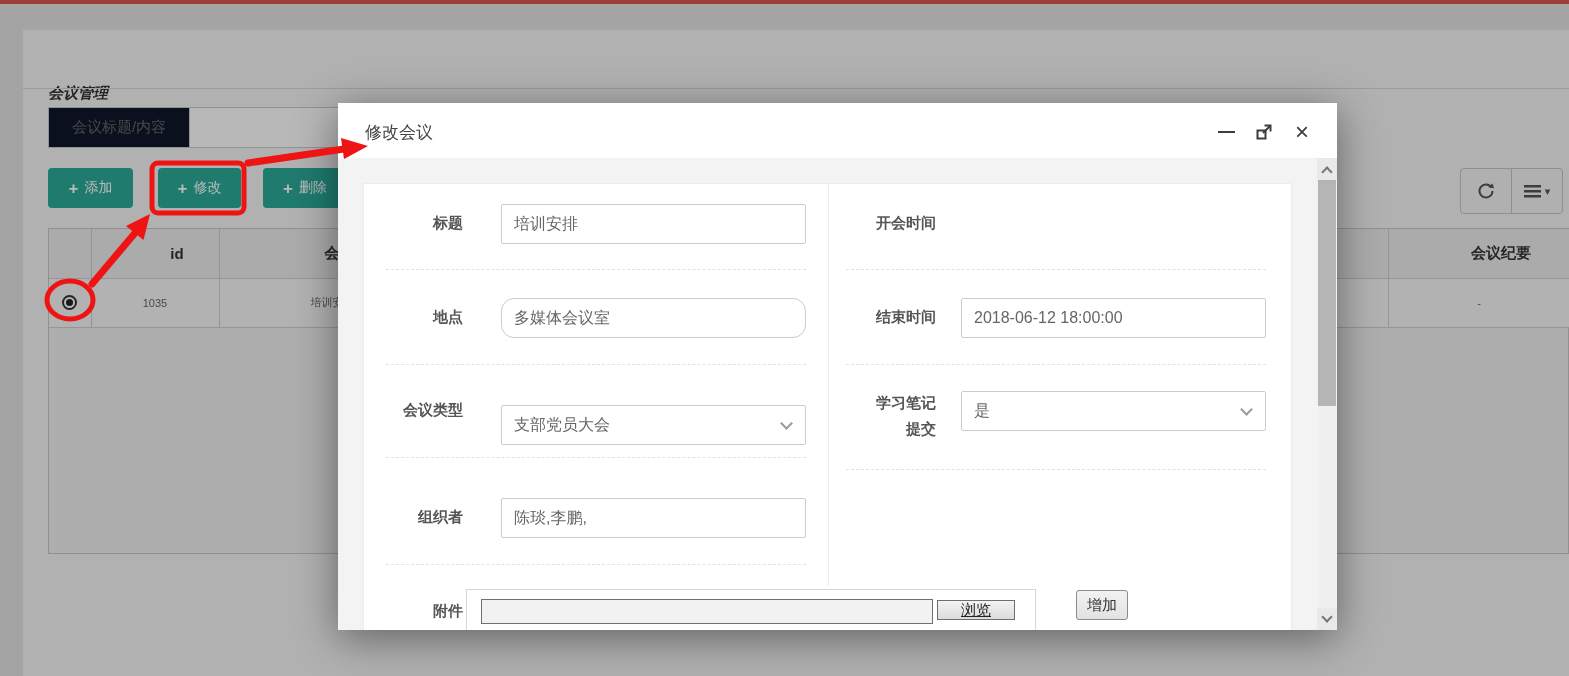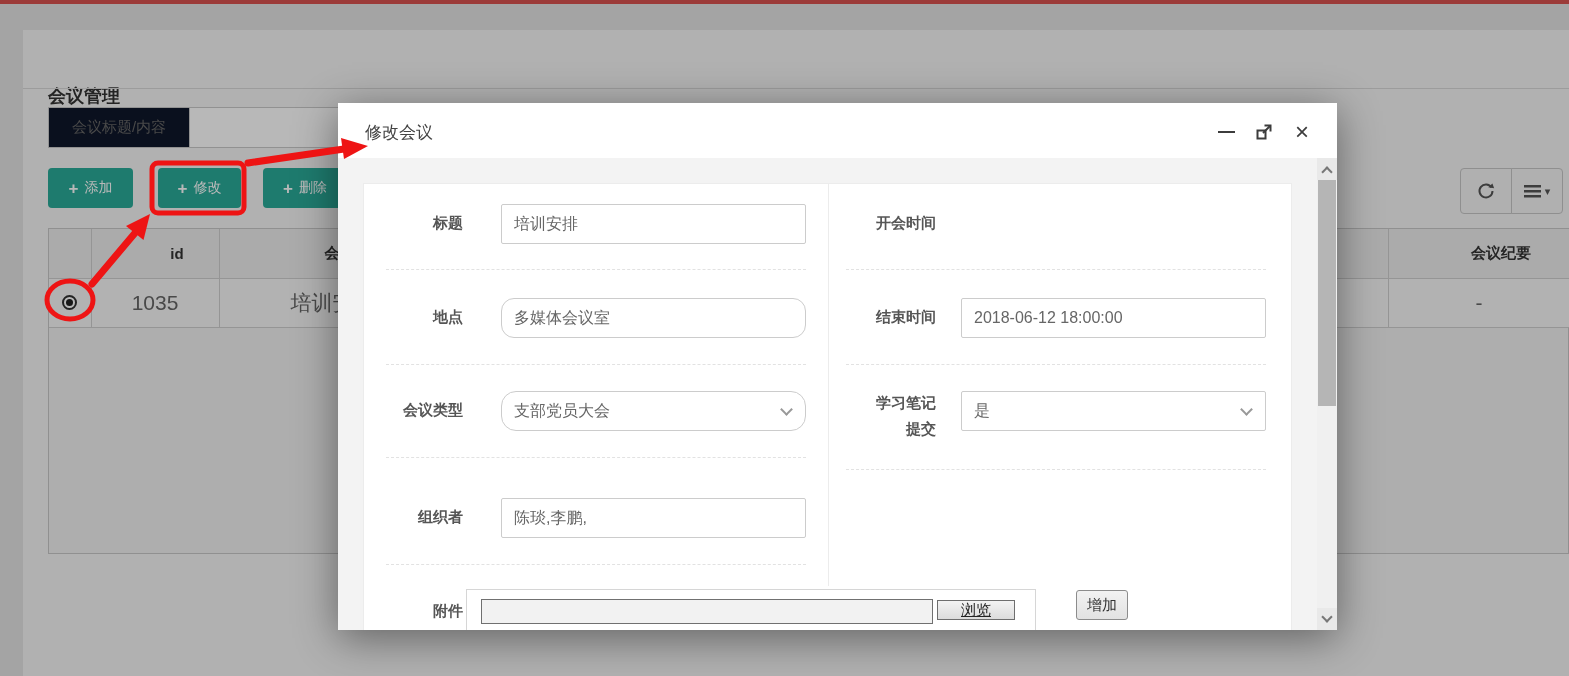--- a/index.html
+++ b/index.html
@@ -7,21 +7,21 @@
   body {
     font-family:"Liberation Sans","DejaVu Sans",sans-serif;
     background:#e3e3e3; position:relative; overflow:hidden;
   }
   .abs { position:absolute; }
 
   
   #page { position:absolute; inset:0; background:#e3e3e3; }
   .topbar { left:0; top:0; width:1569px; height:4px; background:#d9534f; }
   .content-panel { left:23px; top:30px; width:1546px; height:646px; background:#f5f5f5; }
-  .page-title { left:25px; top:54px; font-size:18px; font-weight:bold; color:#333; }
+  .page-title { left:25px; top:54px; font-size:15px; font-weight:bold; color:#333;font-style:italic; }
   .title-divider { left:0; top:58px; width:1546px; height:1px; background:#d9d9d9; }
 
   .search-addon {
     left:25px; top:77px; width:142px; height:41px; border:1px solid #c9c9c9;
     background:#0f172a; color:#666; font-size:15px;
     display:flex; align-items:center; justify-content:center;
   }
   .search-input {
     left:166px; top:77px; width:566px; height:41px; border:1px solid #c9c9c9;
     background:#fff; font-size:15px; color:#555; padding:0 10px; outline:none;
@@ -53,21 +53,21 @@
   .caret-down { color:#555; font-size:11px; margin-left:4px; }
 
   
   .grid { left:25px; top:198px; width:1521px; height:326px; border:1px solid #c8c8c8; background:#f2f2f2; }
   .grid-table { border-collapse:collapse; table-layout:fixed; width:1521px; }
   .grid-table th, .grid-table td {
     border-right:1px solid #cfcfcf; border-bottom:1px solid #cfcfcf;
     height:49px; text-align:center; overflow:hidden; white-space:nowrap;
   }
   .grid-table th { background:#eeeeee; color:#333; font-size:15px; font-weight:bold;padding-left:44px; }
-  .grid-table td { background:#f7f7f7; color:#666; font-size:21px; }
+  .grid-table td { background:#f7f7f7; color:#666; font-size:11px; }
   .radio-outer { width:15px; height:15px; border:2px solid #333; border-radius:50%;
     margin:0 auto; display:flex; align-items:center; justify-content:center; background:#fff; }
   .radio-dot { width:7px; height:7px; border-radius:50%; background:#222; }
 
   
   #overlay { position:absolute; inset:0; background:rgba(0,0,0,0.28); z-index:50; }
 
   
   #modal { position:absolute; left:338px; top:103px; width:999px; height:527px;
     background:#fff; z-index:60; box-shadow:0 8px 40px rgba(0,0,0,0.45); }
@@ -215,21 +215,21 @@
 
       <div class="flabel" style="left:0;top:30px;width:99px;">标题</div>
       <input class="finput" style="left: 137px; top: 20px;" value="培训安排">
       <div class="dash-sep" style="left:22px;top:85px;width:420px;"></div>
 
       <div class="flabel" style="left:0;top:124px;width:99px;">地点</div>
       <input class="finput" style="left: 137px; top: 114px; border-radius: 13px;" value="多媒体会议室">
       <div class="dash-sep" style="left:22px;top:180px;width:420px;"></div>
 
       <div class="flabel" style="left:0;top:217px;width:99px;">会议类型</div>
-      <div class="fselect" style="left:137px;top:207px;border-radius:15px;">
+      <div class="fselect" style="left:137px;top:221px;">
         <span>支部党员大会</span>
         <span class="chev"></span>
       </div>
       <div class="dash-sep" style="left:22px;top:273px;width:420px;"></div>
 
       <div class="flabel" style="left:0;top:324px;width:99px;">组织者</div>
       <input class="finput" style="left: 137px; top: 314px;" value="陈琰,李鹏,">
       <div class="dash-sep" style="left:22px;top:380px;width:420px;"></div>
 
       <div class="flabel" style="left:0;top:418px;width:99px;">附件</div>

